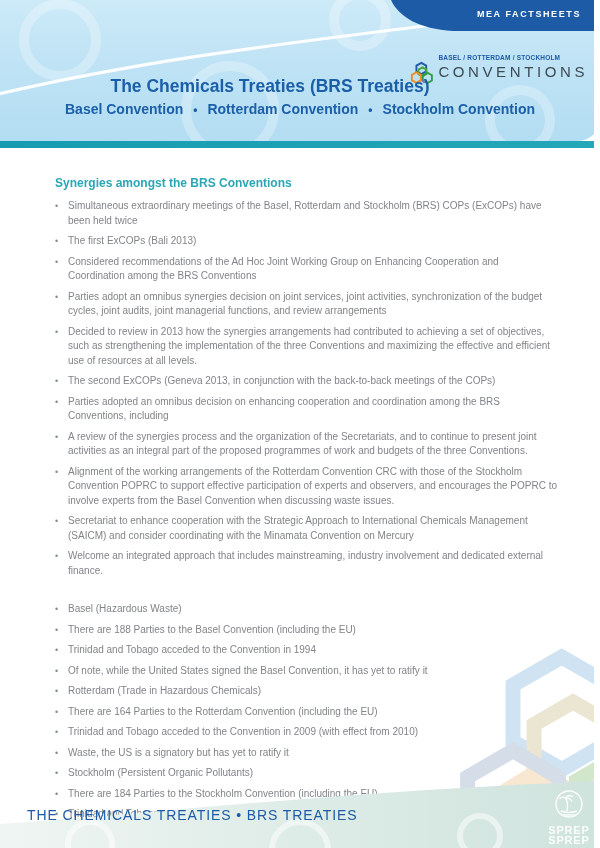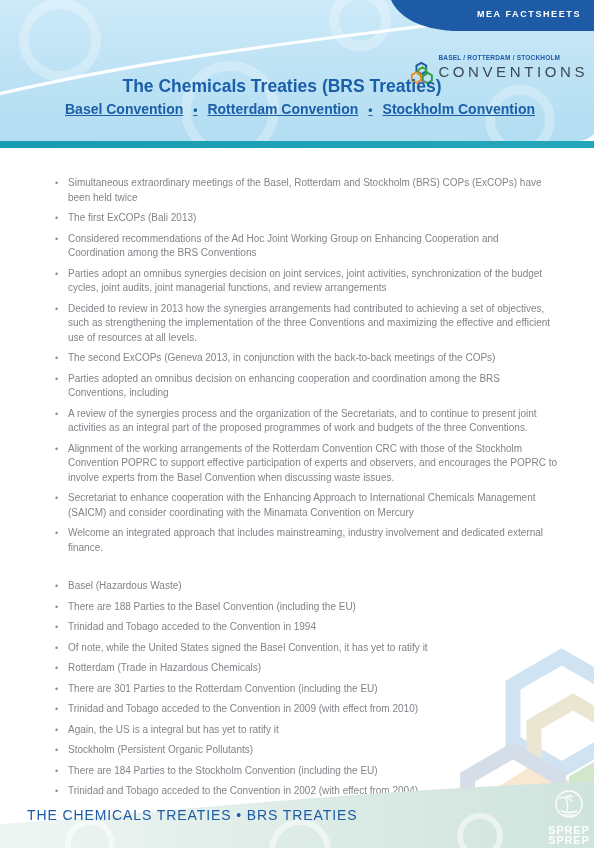--- a/index.html
+++ b/index.html
@@ -13,24 +13,24 @@
   .header-deco{position:absolute;top:0;left:0;}
   .teal-band{position:absolute;top:141px;left:0;width:600px;height:7px;
     background:linear-gradient(90deg,#179bb0,#24a7b8);border-bottom-right-radius:14px;}
   .banner{position:absolute;top:0;right:0;width:215px;height:32px;}
   .banner-label{position:absolute;top:9px;right:13px;color:#ffffff;font-size:9px;
     font-weight:bold;letter-spacing:1.6px;}
   .brand{position:absolute;top:42px;right:6px;width:178px;display:flex;align-items:flex-start;}
   .brand-text{margin-left:5px;margin-top:12px;}
   .brand-top{font-size:6.5px;font-weight:bold;color:#1d5ba6;letter-spacing:0.2px;white-space:nowrap;}
   .brand-bottom{font-size:15px;color:#3c4a54;letter-spacing:3.6px;margin-top:2px;white-space:nowrap;}
-  .title{position:absolute;top:76px;left:12px;width:540px;text-align:center;
+  .title{position:absolute;top:76px;left:0;width:540px;text-align:center;
     color:#1b5fa9;font-size:17.5px;font-weight:bold;}
   .subtitle{position:absolute;top:101px;left:0;width:600px;text-align:center;
-    color:#1b5fa9;font-size:14px;font-weight:bold;text-decoration:underline;}
+    color:#1b5fa9;font-size:14px;font-weight:bold;}
   .subtitle .sep{margin:0 10px;font-size:12px;}
 
   
   .content{position:absolute;top:148px;left:0;width:600px;padding:28px 42px 0 55px;
     box-sizing:border-box;z-index:2;}
   .section{margin:0 0 24px 0;}
   .section-heading{color:#2aa6b5;font-size:12px;font-weight:bold;margin:0 0 9px 0;}
   ul.bullets{list-style:none;margin:0;padding:0;}
   ul.bullets li{display:flex;margin:0 0 6px 0;color:#818489;font-size:10px;line-height:1.45;}
   ul.bullets .dot{flex:0 0 13px;color:#7e9097;font-size:9px;padding-top:1px;}
@@ -99,20 +99,21 @@
       <polygon points="33,16 43.4,22 43.4,34 33,40 22.6,34 22.6,22" stroke="#dcd2ae"></polygon>
       <polygon points="17,29 29.1,36 29.1,50 17,57 4.9,50 4.9,36" stroke="#b4c2d8"></polygon>
       <polygon points="21,36 29.1,41 29.1,50 21,55 12.9,50 12.9,41" stroke="#f3d4ad"></polygon>
       <polygon points="46,30 58.1,37 58.1,51 46,58 33.9,51 33.9,37" stroke="#afd3a4"></polygon>
       <line x1="31" y1="50" x2="39" y2="56" stroke="#e3c9d4"></line>
     </g>
   </svg>
 
   <div class="content">
     <div class="section">
+      <h2 class="section-heading">Synergies amongst the BRS Conventions</h2>
       <ul class="bullets">
           <li>
             <span class="dot">•</span>
             <span class="txt">Simultaneous extraordinary meetings of the Basel, Rotterdam and Stockholm (BRS) COPs (ExCOPs) have been held twice</span>
           </li>
           <li>
             <span class="dot">•</span>
             <span class="txt">The first ExCOPs (Bali 2013)</span>
           </li>
           <li>
@@ -138,21 +139,21 @@
           <li>
             <span class="dot">•</span>
             <span class="txt">A review of the synergies process and the organization of the Secretariats, and to continue to present joint activities as an integral part of the proposed programmes of work and budgets of the three Conventions.</span>
           </li>
           <li>
             <span class="dot">•</span>
             <span class="txt">Alignment of the working arrangements of the Rotterdam Convention CRC with those of the Stockholm Convention POPRC to support effective participation of experts and observers, and encourages the POPRC to involve experts from the Basel Convention when discussing waste issues.</span>
           </li>
           <li>
             <span class="dot">•</span>
-            <span class="txt">Secretariat to enhance cooperation with the Enhancing Approach to International Chemicals Management (SAICM) and consider coordinating with the Minamata Convention on Mercury</span>
+            <span class="txt">Secretariat to enhance cooperation with the Strategic Approach to International Chemicals Management (SAICM) and consider coordinating with the Minamata Convention on Mercury</span>
           </li>
           <li>
             <span class="dot">•</span>
             <span class="txt">Welcome an integrated approach that includes mainstreaming, industry involvement and dedicated external finance.</span>
           </li>
         </ul>
     </div>
     <div class="section">
       <ul class="bullets">
           <li>
@@ -170,29 +171,29 @@
           <li>
             <span class="dot">•</span>
             <span class="txt">Of note, while the United States signed the Basel Convention, it has yet to ratify it</span>
           </li>
           <li>
             <span class="dot">•</span>
             <span class="txt">Rotterdam (Trade in Hazardous Chemicals)</span>
           </li>
           <li>
             <span class="dot">•</span>
-            <span class="txt">There are 301 Parties to the Rotterdam Convention (including the EU)</span>
+            <span class="txt">There are 164 Parties to the Rotterdam Convention (including the EU)</span>
           </li>
           <li>
             <span class="dot">•</span>
             <span class="txt">Trinidad and Tobago acceded to the Convention in 2009 (with effect from 2010)</span>
           </li>
           <li>
             <span class="dot">•</span>
-            <span class="txt">Again, the US is a integral but has yet to ratify it</span>
+            <span class="txt">Waste, the US is a signatory but has yet to ratify it</span>
           </li>
           <li>
             <span class="dot">•</span>
             <span class="txt">Stockholm (Persistent Organic Pollutants)</span>
           </li>
           <li>
             <span class="dot">•</span>
             <span class="txt">There are 184 Parties to the Stockholm Convention (including the EU)</span>
           </li>
           <li>

